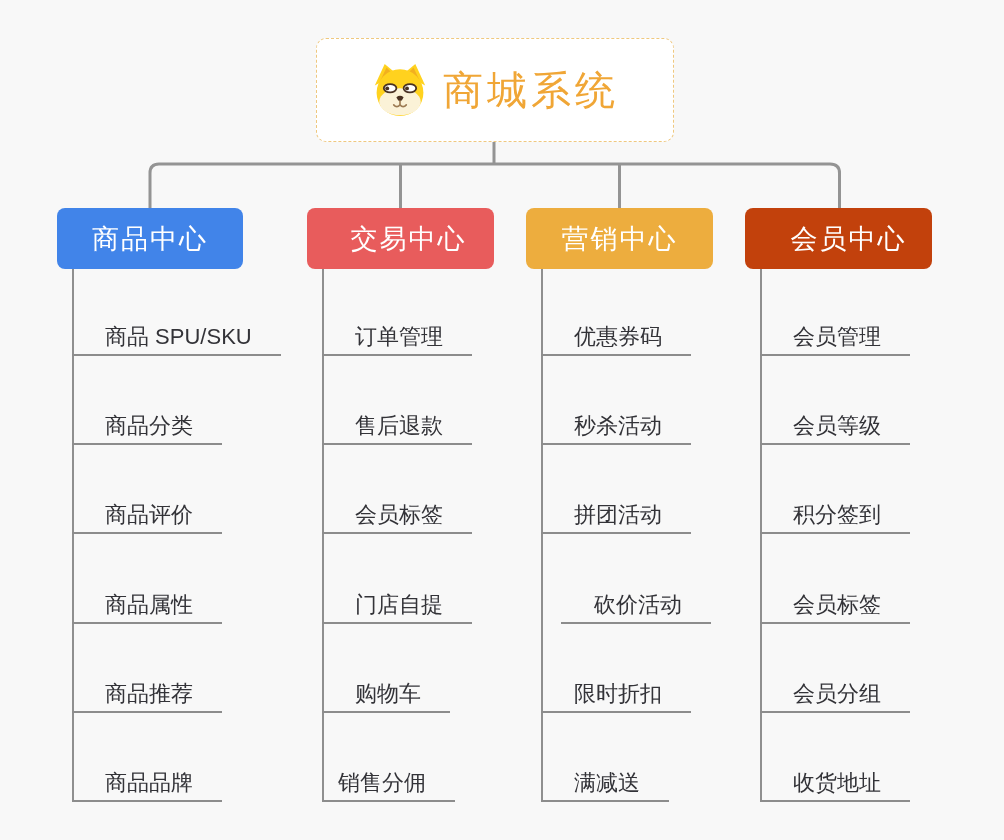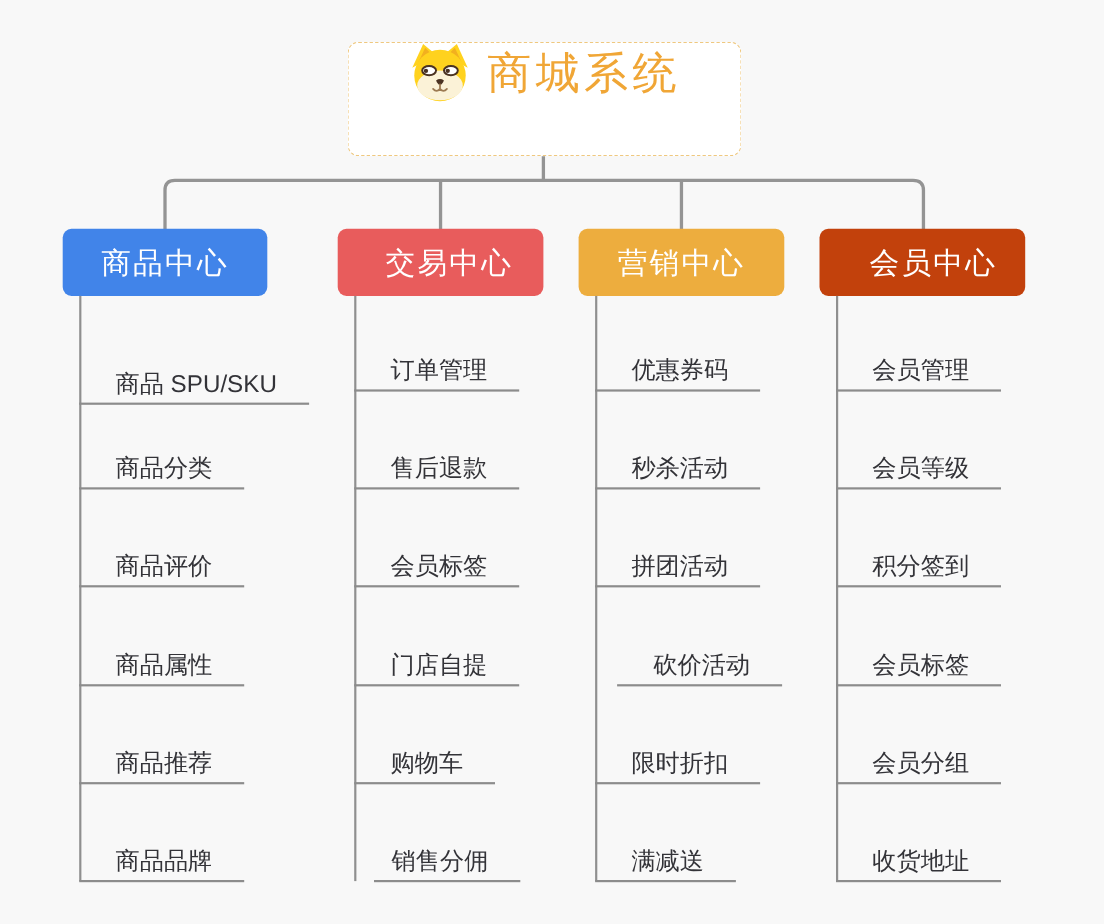--- a/index.html
+++ b/index.html
@@ -11,21 +11,21 @@
   }
   #canvas{position:absolute;inset:0;width:1004px;height:840px;}
 
   
   #connectors{position:absolute;left:0;top:0;pointer-events:none;}
 
   
   .root-node{
     position:absolute;left:316px;top:38px;width:358px;height:104px;
     background:#FFFFFF;border:1px dashed #EFC87F;border-radius:10px;
-    display:flex;align-items:flex-start;justify-content:center;gap:14px;
+    display:flex;align-items:center;justify-content:center;gap:14px;
     box-sizing:border-box;
   }
   .root-label{
     font-size:40px;letter-spacing:4px;color:#F0A636;font-weight:500;
     white-space:nowrap;
   }
   .dog-icon{flex:0 0 auto;display:block;}
 
   
   .branch-node{
@@ -79,21 +79,21 @@
       <path d="M28 38 q4 -3 8 0 q-2 4.5 -4 4.5 q-2 0 -4 -4.5 z" fill="#4A3222"></path>
       <path d="M32 42 v4.5 M25 46.5 q3.5 4 7 0 q3.5 4 7 0" stroke="#9C7A52" stroke-width="1.8" fill="none" stroke-linecap="round"></path>
     </svg>
     <span class="root-label">商城系统</span>
   </div>
 
 <div class="branch-node" style="left: 57px; width: 186px; background: rgb(65, 132, 233);">
       <span>商品中心</span>
     </div>
     <div class="trunk-line" style="left: 72px; top: 269px; height: 532px;"></div>
-    <div class="leaf-item" style="left: 72px; top: 324px;">
+    <div class="leaf-item" style="left: 72px; top: 312px;">
       <span class="leaf-label">商品 SPU/SKU</span>
     </div>
     <div class="leaf-item" style="left: 72px; top: 401px;">
       <span class="leaf-label">商品分类</span>
     </div>
     <div class="leaf-item" style="left: 72px; top: 490px;">
       <span class="leaf-label">商品评价</span>
     </div>
     <div class="leaf-item" style="left: 72px; top: 580px;">
       <span class="leaf-label">商品属性</span>
@@ -116,21 +116,21 @@
     </div>
     <div class="leaf-item" style="left: 322px; top: 490px;">
       <span class="leaf-label">会员标签</span>
     </div>
     <div class="leaf-item" style="left: 322px; top: 580px;">
       <span class="leaf-label">门店自提</span>
     </div>
     <div class="leaf-item" style="left: 322px; top: 669px;">
       <span class="leaf-label">购物车</span>
     </div>
-    <div class="leaf-item" style="left: 340px; top: 758px; padding-left: 16px;">
+    <div class="leaf-item" style="left: 322px; top: 758px; padding-left: 16px;">
       <span class="leaf-label">销售分佣</span>
     </div>
     <div class="branch-node" style="left: 526px; width: 187px; background: rgb(237, 173, 62);">
       <span>营销中心</span>
     </div>
     <div class="trunk-line" style="left: 541px; top: 269px; height: 532px;"></div>
     <div class="leaf-item" style="left: 541px; top: 312px;">
       <span class="leaf-label">优惠券码</span>
     </div>
     <div class="leaf-item" style="left: 541px; top: 401px;">

